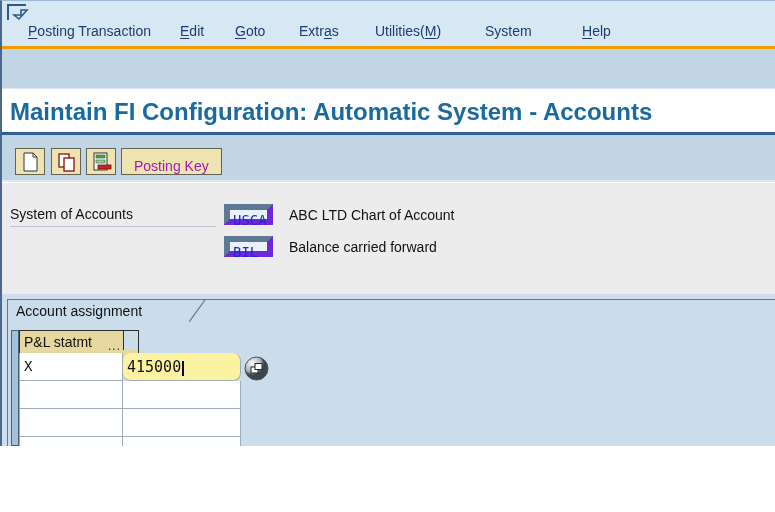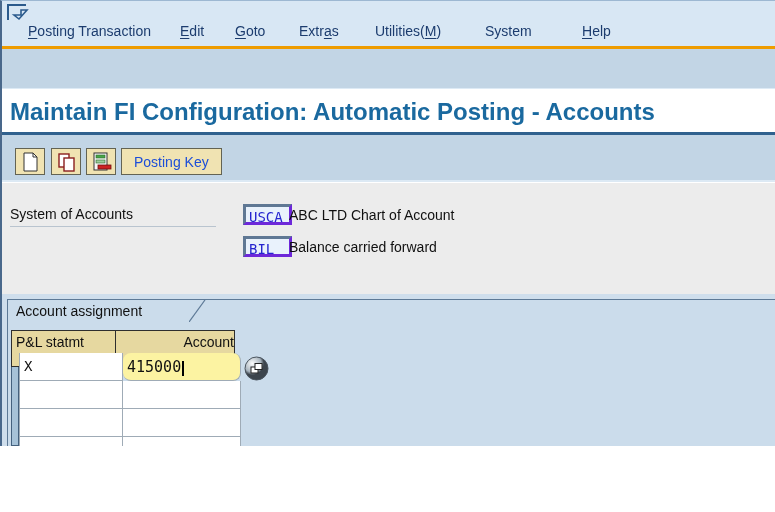--- a/index.html
+++ b/index.html
@@ -28,43 +28,43 @@
 
   
   .band-title { position:absolute; left:0; top:88px; width:775px; height:46px; background:#ffffff; border-bottom:3px solid #30618e; overflow:hidden; }
   .page-title { position:absolute; left:8px; top:9px; font-size:24px; font-weight:bold; color:#1a699f; white-space:nowrap; }
 
   
   .band-apptb { position:absolute; left:0; top:134px; width:775px; height:47px; background:#c2d5e5; border-bottom:2px solid #dce9f4; }
   .app-btn { position:absolute; top:13px; width:30px; height:27px; background:#f0e3b2; border:1px solid #636353; display:flex; align-items:center; justify-content:center; }
   .app-btn svg { width:22px; height:22px; }
   .ab0{left:13px}.ab1{left:49px}.ab2{left:84px}
-  .posting-key-btn { position:absolute; left:119px; top:13px; height:27px; padding:0 12px; background:#f0e3b2; border:1px solid #636353; font-size:14px; color:#1d4ed8; display:flex; align-items:center; }
+  .posting-key-btn { position:absolute; left:119px; top:13px; height:27px; padding:0 12px; background:#f0e3b2; border:1px solid #636353; font-size:14px; color:#a21caf; display:flex; align-items:flex-end; }
 
   
   .form-panel { position:absolute; left:0; top:181px; width:775px; height:112px; background:#ececec; border-top:1px solid #ffffff; }
   .form-label { position:absolute; left:8px; width:206px; font-size:14px; color:#111; border-bottom:1px solid #b9c4cf; padding-bottom:4px; }
   .fl0{top:23px}.fl1{top:55px}
-  .form-box { position:absolute; left:222px; width:49px; height:21px; background:#e9f2fc; border:3px solid #6d28d9; border-top-color:#5e7democ; border-top-color:#5e7democ;margin-left:19px; }
+  .form-box { position:absolute; left:222px; width:49px; height:21px; background:#e9f2fc; border:6px solid #6d28d9; border-top-color:#5e7democ; border-top-color:#5e7democ; }
   .form-box { border-top-color:#5f7894; border-left-color:#5f7894; }
   .fb0{top:21px}.fb1{top:53px}
   .form-box span { display:block; padding:2px 0 0 3px; font-family:"DejaVu Sans Mono",monospace; font-size:14px; color:#2525cf; }
   .form-desc { position:absolute; left:287px; font-size:14px; color:#101010; }
   .fd0{top:24px}.fd1{top:56px}
 
   
   .groupbox { position:absolute; left:5px; top:298px; width:770px; height:148px; background:#cbdcEB; background:#cbdceb; border-top:1px solid #5d7996; border-left:1px solid #5d7996; }
   .group-tab { position:absolute; left:0; top:0; width:181px; height:22px; }
   .group-tab-label { position:absolute; left:8px; top:3px; font-size:14px; color:#111; white-space:nowrap; }
   .group-tab-diag { position:absolute; left:181px; top:0; width:17px; height:22px; }
 
   
   .tablectrl { position:absolute; left:3px; top:30px; }
   .sel-strip { position:absolute; left:0; top:0; width:8px; height:116px; background:#a6c2d8; border:1px solid #44617e; }
-  .thead { position:absolute; left:0; top:0; height:37px; display:flex; border:1px solid #2e2e2e; }
+  .thead { position:absolute; left:8px; top:0; height:37px; display:flex; border:1px solid #2e2e2e;flex-direction:column; }
   .th { position:relative; background:#e6d8a0; border-right:1px solid #2e2e2e; font-size:14px; color:#111; padding:3px 0 0 4px; }
   .th:last-child { border-right:none;text-align:right; }
   .th-dots { position:absolute; right:2px; bottom:-3px; font-size:12px; letter-spacing:1px; color:#333; }
   .c1 { width:104px; } .c2 { width:118px; }
   .tbody { position:absolute; left:8px; top:23px; }
   .tr { display:flex; height:28px; }
   .td { background:#ffffff; border-right:1px solid #9fabb6; border-bottom:1px solid #9fabb6; border-left:1px solid #9fabb6; font-family:"DejaVu Sans Mono",monospace; font-size:14px; color:#111; padding:5px 0 0 4px; }
   .td + .td { border-left:none; }
   .td.focused { background:#fcf3a2; font-size:15px;border-radius:8px; }
   .cursor-bar { display:inline-block; width:2px; height:15px; background:#000; vertical-align:text-bottom; margin-left:1px; }
@@ -227,21 +227,21 @@
       <svg viewBox="0 0 26 26">
         <rect x="3" y="3" width="20" height="20" fill="#f6f8fa" stroke="#5a6c7c"></rect>
         <rect x="5" y="5" width="16" height="4" fill="#ffd400" stroke="#6b5500"></rect>
         <line x1="6" y1="13" x2="20" y2="13" stroke="#8aa0b2"></line>
           <line x1="6" y1="17" x2="20" y2="17" stroke="#8aa0b2"></line>
       </svg>
     </div>
   </div>
 
   <div class="band-title">
-    <div class="page-title">Maintain FI Configuration: Automatic Posting - Accounts</div>
+    <div class="page-title">Maintain FI Configuration: Automatic System - Accounts</div>
   </div>
 
   <div class="band-apptb">
     <div class="app-btn ab0">
       <svg viewBox="0 0 22 22">
         <path d="M5 2 h9 l4 4 v14 H5 z" fill="#ffffff" stroke="#333"></path>
           <path d="M14 2 v4 h4" fill="none" stroke="#333"></path>
       </svg>
     </div>
     <div class="app-btn ab1">

